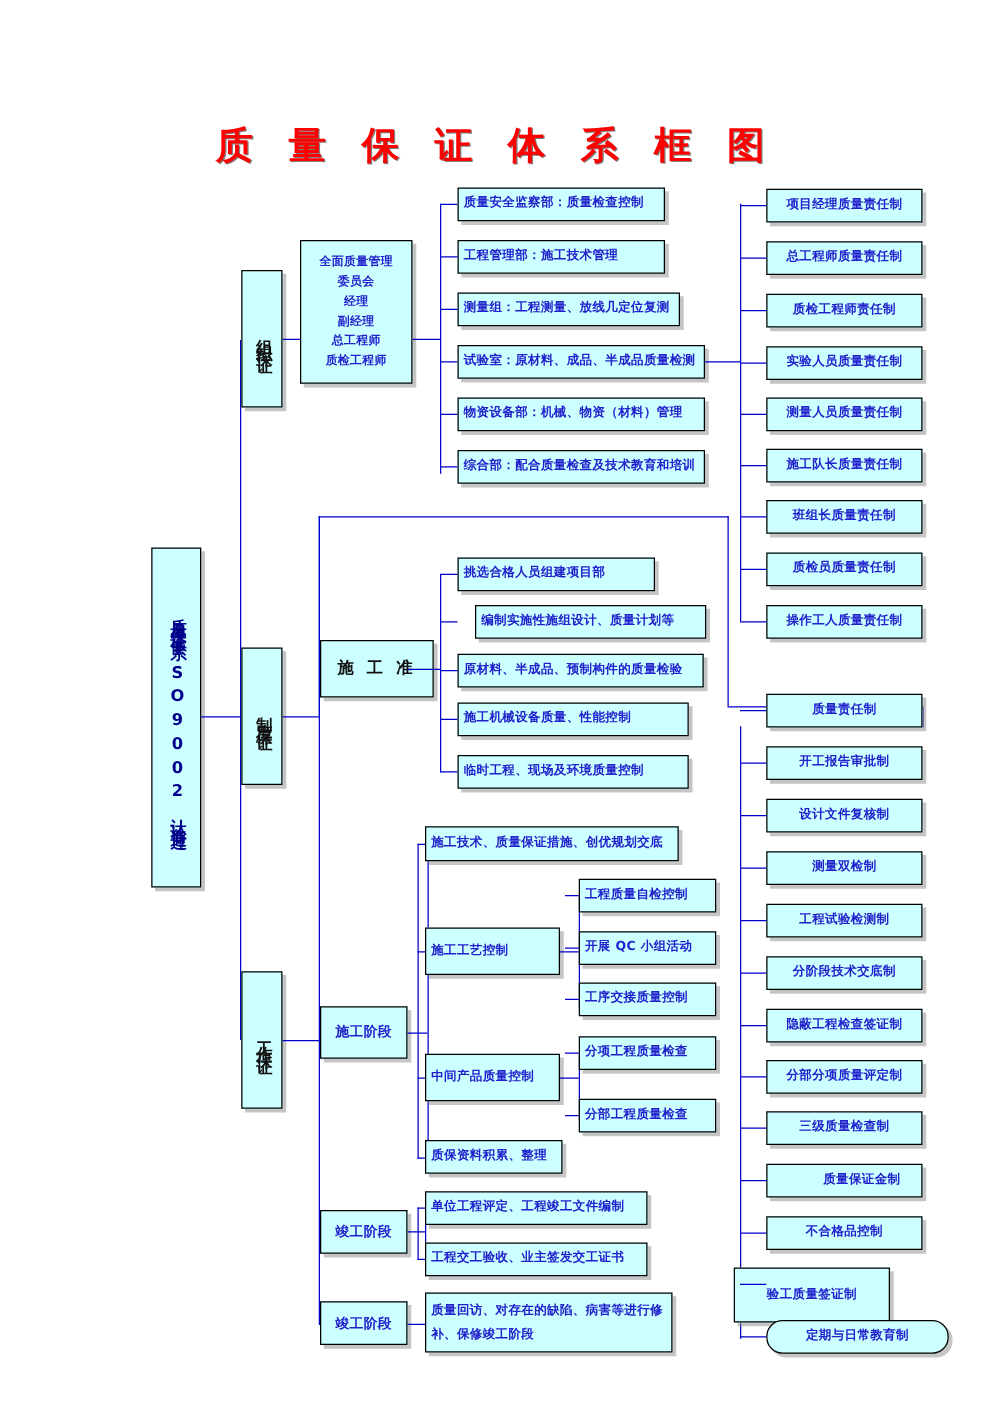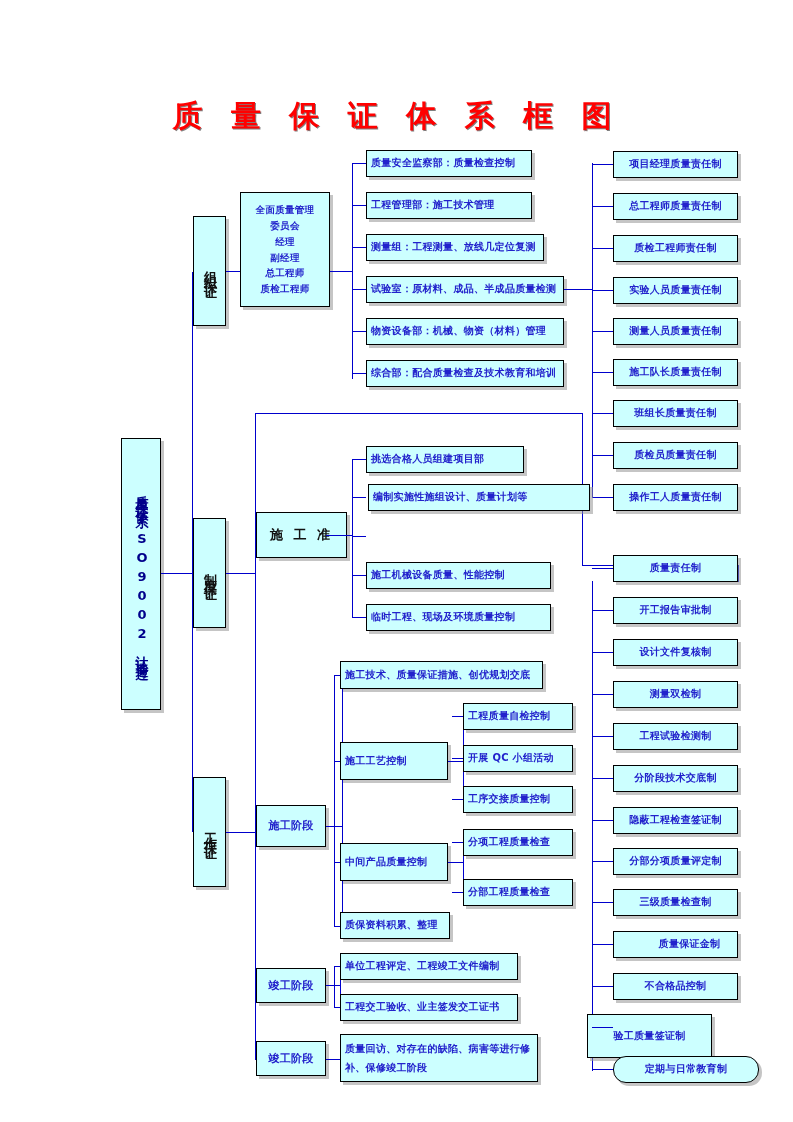--- a/index.html
+++ b/index.html
@@ -200,23 +200,24 @@
 
   <div class="ln lnv" style="left:255px;top:413px;height:647px;"></div>
 
   <div class="bx" style="left:256px;top:512px;width:91px;height:46px;font-size:13px;color:#111;letter-spacing:3px;">施 工 准</div>
   <div class="ln lnh" style="left:326px;top:535px;width:26px;"></div>
   <div class="ln lnv" style="left:352px;top:460px;height:158px;"></div>
 
   <div class="bx lft" style="left:366px;top:446px;width:158px;height:27px;">挑选合格人员组建项目部</div>
   <div class="ln lnh" style="left:352px;top:459px;width:14px;"></div>
 
-  <div class="bx lft" style="left:368px;top:484px;width:222px;height:27px;">编制实施性施组设计、质量计划等</div>
+  <div class="bx lft" style="left:380px;top:484px;width:185px;height:27px;">编制实施性施组设计、质量计划等</div>
   <div class="ln lnh" style="left:352px;top:497px;width:14px;"></div>
 
+  <div class="bx lft" style="left:366px;top:523px;width:197px;height:27px;">原材料、半成品、预制构件的质量检验</div>
   <div class="ln lnh" style="left:352px;top:536px;width:14px;"></div>
 
   <div class="bx lft" style="left:366px;top:562px;width:185px;height:27px;">施工机械设备质量、性能控制</div>
   <div class="ln lnh" style="left:352px;top:575px;width:14px;"></div>
 
   <div class="bx lft" style="left:366px;top:604px;width:185px;height:27px;">临时工程、现场及环境质量控制</div>
   <div class="ln lnh" style="left:352px;top:617px;width:14px;"></div>
 
   <div class="bx" style="left:256px;top:805px;width:70px;height:42px;font-size:11px;">施工阶段</div>
   <div class="ln lnh" style="left:326px;top:826px;width:16px;"></div>

